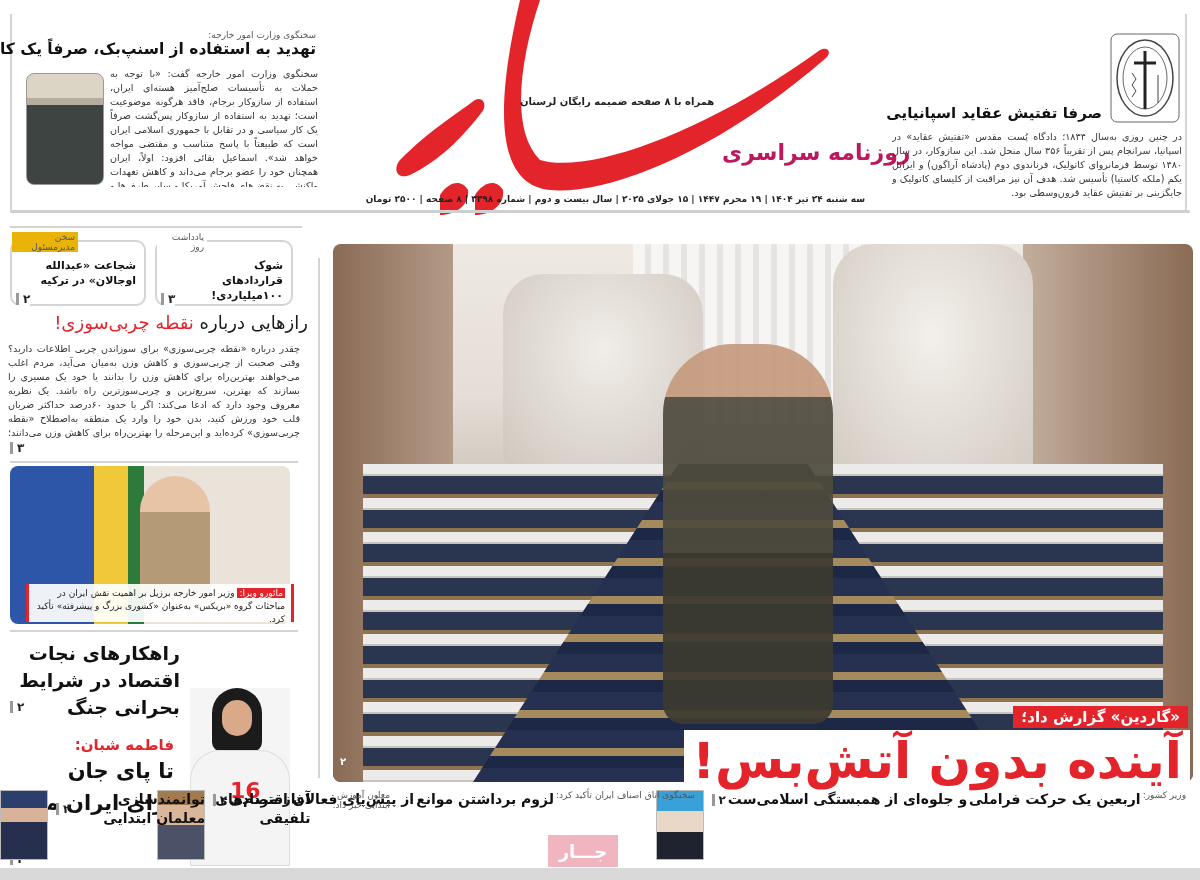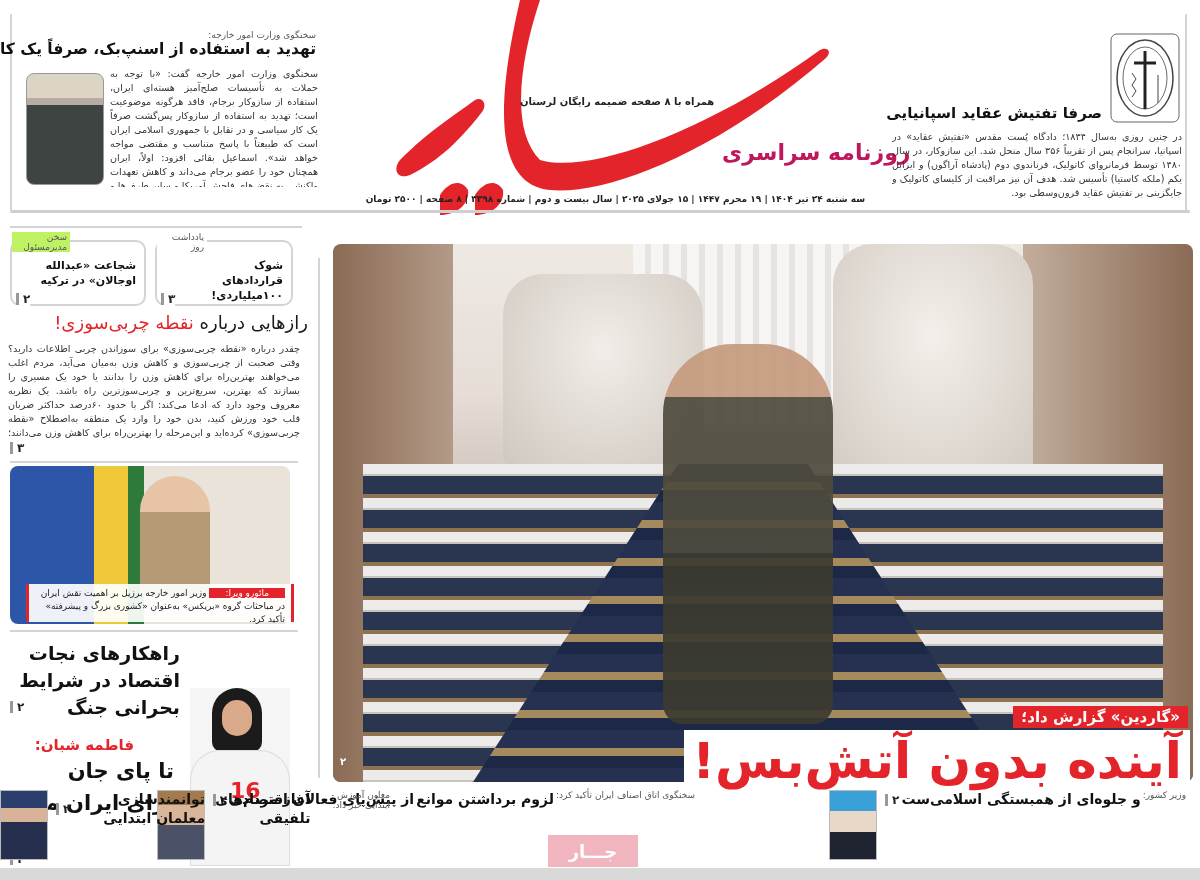--- a/index.html
+++ b/index.html
@@ -34,21 +34,21 @@
 .photo-pg{left:340px;top:756px;font-size:10px;color:#fff;font-weight:bold;direction:ltr}
 .kick-box{right:12px;top:706px;background:#e3242b;color:#fff;font-weight:bold;font-size:15px;padding:2px 8px}
 .head-box{right:10px;top:716px;background:#fff;padding:0 8px;height:62px;display:flex;align-items:center}
 .head-box span{font-size:50px;font-weight:bold;color:#e3242b;letter-spacing:-1px}
 
 .brow{top:790px;height:78px;display:flex;gap:8px;align-items:flex-start}
 .brow .thumb{width:48px;height:70px;border:1px solid #bbb;flex:none}
 .brow .txt{display:flex;flex-direction:row;gap:2px}
 .brow .title{font-size:14px;font-weight:bold;line-height:19px;color:#111}
 .footer{left:0;top:868px;width:1200px;height:12px;background:#d9d9d9}
-.wm{left:548px;top:835px;width:90px;height:32px;background:rgba(230,120,140,.55);color:#fff;font-weight:bold;font-size:18px;display:flex;align-items:center;justify-content:center}
+.wm{left:548px;top:835px;width:70px;height:32px;background:rgba(230,120,140,.55);color:#fff;font-weight:bold;font-size:18px;display:flex;align-items:center;justify-content:center}
 </style>
 </head>
 <body>
 
 <svg class="abs logo-wrap" viewBox="0 0 470 215">
   <path d="M160 0 C140 60 130 130 160 160 C210 175 330 130 440 50 C448 46 452 52 446 58 C340 150 230 195 170 190 C120 185 112 120 140 0 Z" fill="#e3242b"></path>
   <path d="M20 160 C50 130 75 115 95 100 C102 96 108 104 102 112 C80 140 60 160 30 175 C18 180 12 170 20 160 Z" fill="#e3242b"></path>
   <path d="M60 195 C70 180 82 180 88 190 C90 205 75 215 60 215 Z" fill="#e3242b"></path>
   <path d="M95 195 C105 180 117 180 123 190 C125 205 110 215 95 215 Z" fill="#e3242b"></path>
 </svg>
@@ -76,52 +76,52 @@
 <div class="abs hl" style="right:98px;top:104px;font-size:15px">صرفا تفتیش عقاید اسپانیایی</div>
 <div class="abs body-text" style="right:18px;top:130px;width:290px;height:76px;overflow:hidden">در چنین روزی به‌سال ۱۸۳۴؛ دادگاه پُست مقدس «تفتیش عقاید» در اسپانیا، سرانجام پس از تقریباً ۳۵۶ سال منحل شد. این سازوکار، در سال ۱۴۸۰ توسط فرمانروای کاتولیک، فرناندوی دوم (پادشاه آراگون) و ایزابل یکم (ملکه کاستیا) تأسیس شد. هدف آن نیز مراقبت از کلیسای کاتولیک و جایگزینی بر تفتیش عقاید قرون‌وسطی بود.</div>
 
 <div class="abs" style="left:10px;top:226px;width:292px;height:2px;background:#d4d4d4"></div>
 <div class="abs frame" style="left:155px;top:240px;width:138px;height:66px">
   <div class="kicker" style="position:absolute;right:84px;top:-10px;background:#fff;padding:0 3px">یادداشت روز</div>
   <div class="hl" style="position:absolute;right:8px;top:16px;width:80px;font-size:11px;line-height:15px">شوک قراردادهای ۱۰۰میلیاردی!</div>
   <div class="pg" style="position:absolute;left:4px;bottom:-2px;background:#fff">۳</div>
 </div>
 <div class="abs frame" style="left:10px;top:240px;width:136px;height:66px">
-  <div class="kicker" style="position:absolute;right:74px;top:-10px;background:#bef264;padding:0 3px">سخن مدیرمسئول</div>
+  <div class="kicker" style="position:absolute;right:66px;top:-10px;background:#eab308;padding:0 3px">سخن مدیرمسئول</div>
   <div class="hl" style="position:absolute;right:8px;top:16px;width:100px;font-size:11px;line-height:15px">شجاعت «عبدالله اوجالان» در ترکیه</div>
   <div class="pg" style="position:absolute;left:4px;bottom:-2px;background:#fff">۲</div>
 </div>
 
 <div class="abs" style="right:892px;top:312px;font-size:18px;font-weight:normal;white-space:nowrap">
   <span>رازهایی درباره</span>
   <span class="red">نقطه چربی‌سوزی!</span>
 </div>
 <div class="abs body-text" style="left:8px;top:342px;width:292px;height:96px;overflow:hidden">چقدر درباره «نقطه چربی‌سوزی» برای سوزاندن چربی اطلاعات دارید؟ وقتی صحبت از چربی‌سوزی و کاهش وزن به‌میان می‌آید، مردم اغلب می‌خواهند بهترین‌راه برای کاهش وزن را بدانند یا خود یک مسیری را بسازند که بهترین، سریع‌ترین و چربی‌سوزترین راه باشد. یک نظریه معروف وجود دارد که ادعا می‌کند: اگر با حدود ۶۰درصد حداکثر ضربان قلب خود ورزش کنید، بدن خود را وارد یک منطقه به‌اصطلاح «نقطه چربی‌سوزی» کرده‌اید و این‌مرحله را بهترین‌راه برای کاهش وزن می‌دانند؛ اما آیا این باور واقعیت دارد یا ...</div>
 <div class="abs pg" style="left:10px;top:441px">۳</div>
 <div class="abs" style="left:10px;top:461px;width:288px;height:2px;background:#d4d4d4"></div>
 
 <div class="abs" style="left:10px;top:466px;width:280px;height:158px;border-radius:8px;overflow:hidden;background:linear-gradient(90deg,#2e56a8 0 30%,#f0c93a 30% 42%,#2d7a3b 42% 48%,#e9e3da 48% 100%)">
   <div style="position:absolute;left:130px;top:10px;width:70px;height:120px;background:linear-gradient(180deg,#e7c4a6 0 30%,#b49b76 30% 100%);border-radius:35px 35px 0 0"></div>
 </div>
 <div class="abs" style="left:26px;top:584px;width:268px;height:38px;background:rgba(255,255,255,.92);border-left:3px solid #e3242b;border-right:3px solid #e3242b;font-size:9px;line-height:13px;padding:3px 6px;color:#222">
-  <span style="background:#e3242b;color:#fff;padding:0 16px">مائورو ویرا:</span>
+  <span style="background:#e3242b;color:#fff;padding:0 2px">مائورو ویرا:</span>
   <span>وزیر امور خارجه برزیل بر اهمیت نقش ایران در مباحثات گروه «بریکس» به‌عنوان «کشوری بزرگ و پیشرفته» تأکید کرد.</span>
 </div>
 <div class="abs" style="left:10px;top:630px;width:288px;height:2px;background:#d4d4d4"></div>
 
 <div class="abs hl" style="left:10px;top:640px;width:170px;font-size:19px;line-height:27px;text-align:right">راهکارهای نجات اقتصاد در شرایط بحرانی جنگ</div>
 <div class="abs pg" style="left:10px;top:700px">۲</div>
 
 <div class="abs" style="left:190px;top:688px;width:100px;height:178px;background:linear-gradient(180deg,#f5f5f5 0 0);">
   <div style="position:absolute;left:22px;top:0;width:50px;height:64px;background:#1b1b1b;border-radius:25px 25px 10px 10px"></div>
   <div style="position:absolute;left:32px;top:12px;width:30px;height:36px;background:#d9a98a;border-radius:15px"></div>
   <div style="position:absolute;left:0;top:62px;width:100px;height:116px;background:#f4f4f4;border-radius:30px 30px 0 0;box-shadow:inset 0 0 0 1px #ddd"></div>
   <div style="position:absolute;left:40px;top:90px;font-size:22px;font-weight:bold;color:#e3242b;direction:ltr">16</div>
 </div>
-<div class="abs red" style="right:1066px;top:736px;font-size:15px;font-weight:bold">فاطمه شبان:</div>
+<div class="abs red" style="right:1026px;top:736px;font-size:15px;font-weight:bold">فاطمه شبان:</div>
 <div class="abs hl" style="right:1026px;top:756px;font-size:21px;line-height:30px">تا پای جان</div>
 <div class="abs hl" style="right:1026px;top:788px;font-size:21px;line-height:30px;white-space:nowrap">برای ایران می جنگیم</div>
 <div class="abs pg" style="left:10px;top:852px">۲</div>
 
 <div class="abs" style="left:318px;top:258px;width:2px;height:520px;background:#d4d4d4"></div>
 <div class="abs photo">
   <div class="wall-l"></div>
     <div class="wall-r"></div>
   <div class="curtain"></div>
   <div class="bags-l"></div>
@@ -132,20 +132,21 @@
 </div>
 <div class="abs photo-pg">۲</div>
 <div class="abs kick-box">«گاردین» گزارش داد؛</div>
 <div class="abs head-box" style="top:730px">
   <span>آینده بدون آتش‌بس!</span>
 </div>
 
 <div class="abs brow" style="right:14px">
   <div class="txt">
     <div class="kicker">وزیر کشور:</div>
+    <div class="title">اربعین یک حرکت فراملی</div>
     <div class="title">و جلوه‌ای از همبستگی اسلامی‌ست</div>
     <div class="pg">۲</div>
   </div>
   <div class="thumb" style="background:linear-gradient(180deg,#3aa0d8 0 30%,#e9d8c8 30% 60%,#1f2330 60%)"></div>
 </div>
 <div class="abs brow" style="right:505px">
   <div class="txt">
     <div class="kicker">سخنگوی اتاق اصناف ایران تأکید کرد:</div>
     <div class="title">لزوم برداشتن موانع</div>
     <div class="title">از پیش‌پای فعالان اقتصادی</div>

